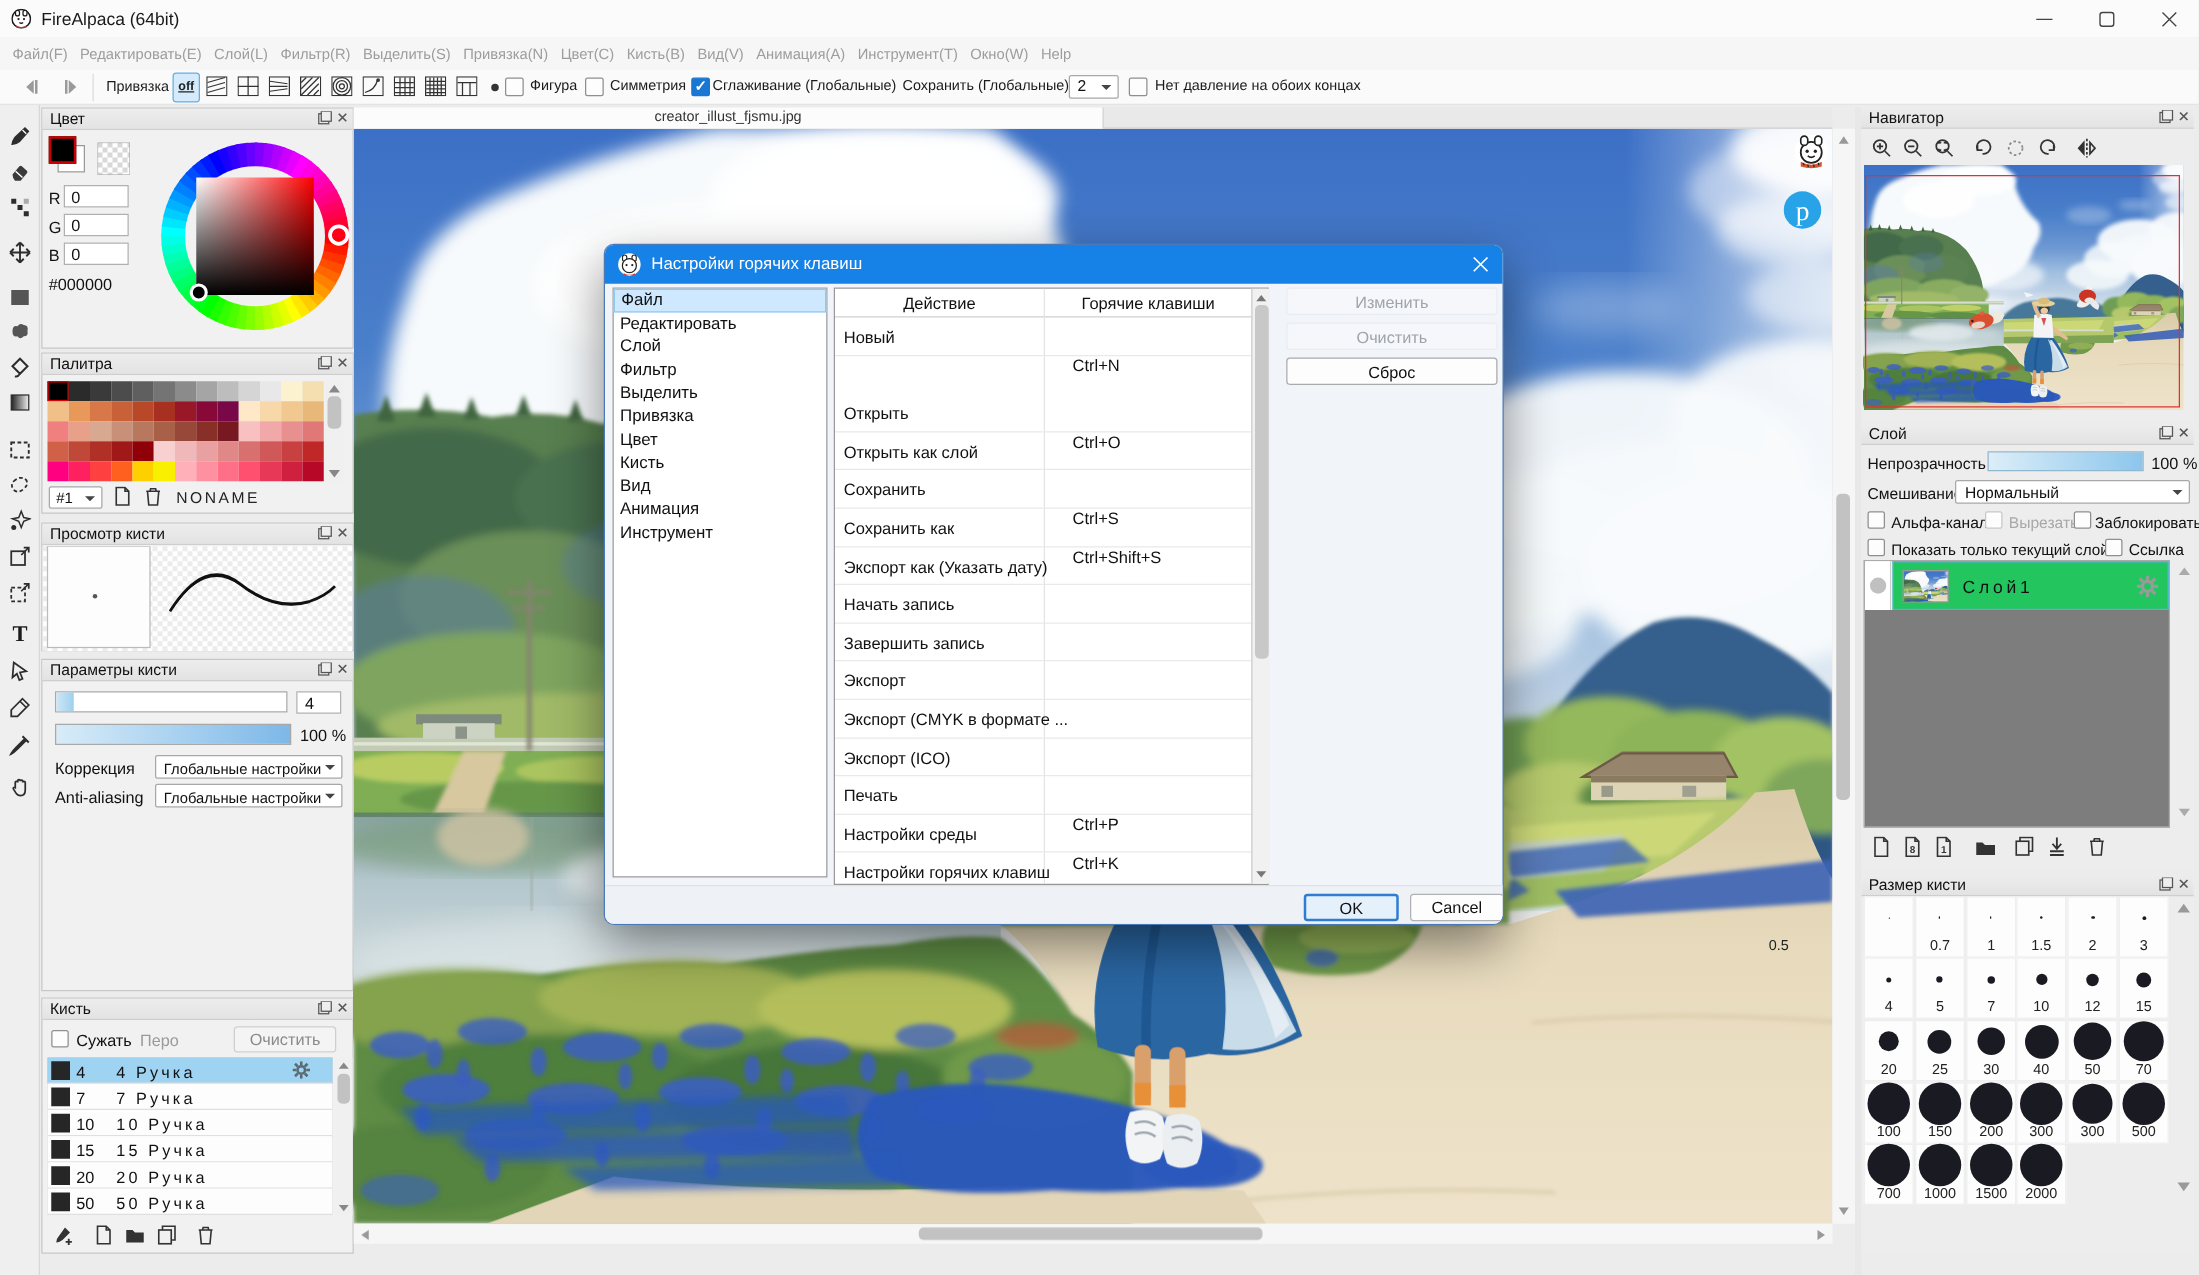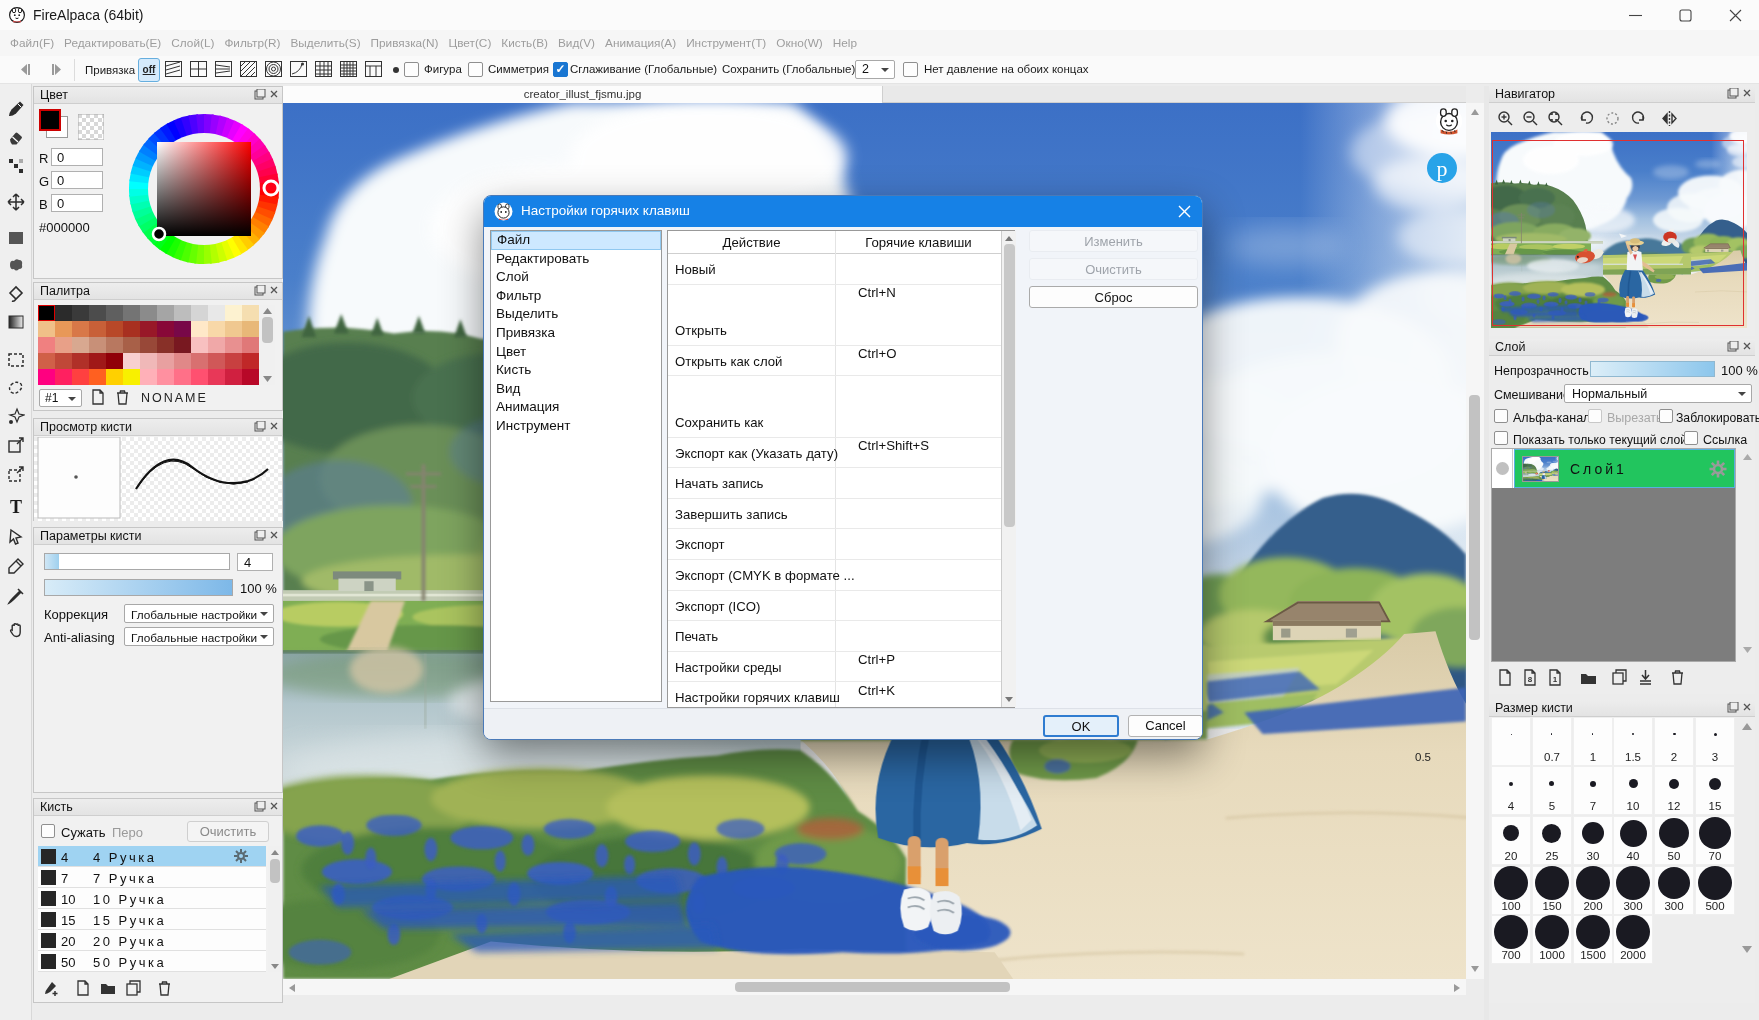--- a/index.html
+++ b/index.html
@@ -1820,20 +1820,24 @@
           <span class="c2">Ctrl+N</span>
         </div>
 <div class="trow" style="top:84.2px;border-bottom:1px solid #e9e9e9">
           <span class="c1">Открыть</span>
           <span class="c2">Ctrl+O</span>
         </div>
 <div class="trow" style="top:114.8px;border-bottom:1px solid #e9e9e9">
           <span class="c1">Открыть как слой</span>
           <span class="c2"></span>
         </div>
+<div class="trow" style="top:145.4px;border-bottom:1px solid #e9e9e9">
+          <span class="c1">Сохранить</span>
+          <span class="c2">Ctrl+S</span>
+        </div>
 <div class="trow" style="top:176.0px;border-bottom:1px solid #e9e9e9">
           <span class="c1">Сохранить как</span>
           <span class="c2">Ctrl+Shift+S</span>
         </div>
 <div class="trow" style="top:206.6px;border-bottom:1px solid #e9e9e9">
           <span class="c1">Экспорт как (Указать дату)</span>
           <span class="c2"></span>
         </div>
 <div class="trow" style="top:237.2px;border-bottom:1px solid #e9e9e9">
           <span class="c1">Начать запись</span>

